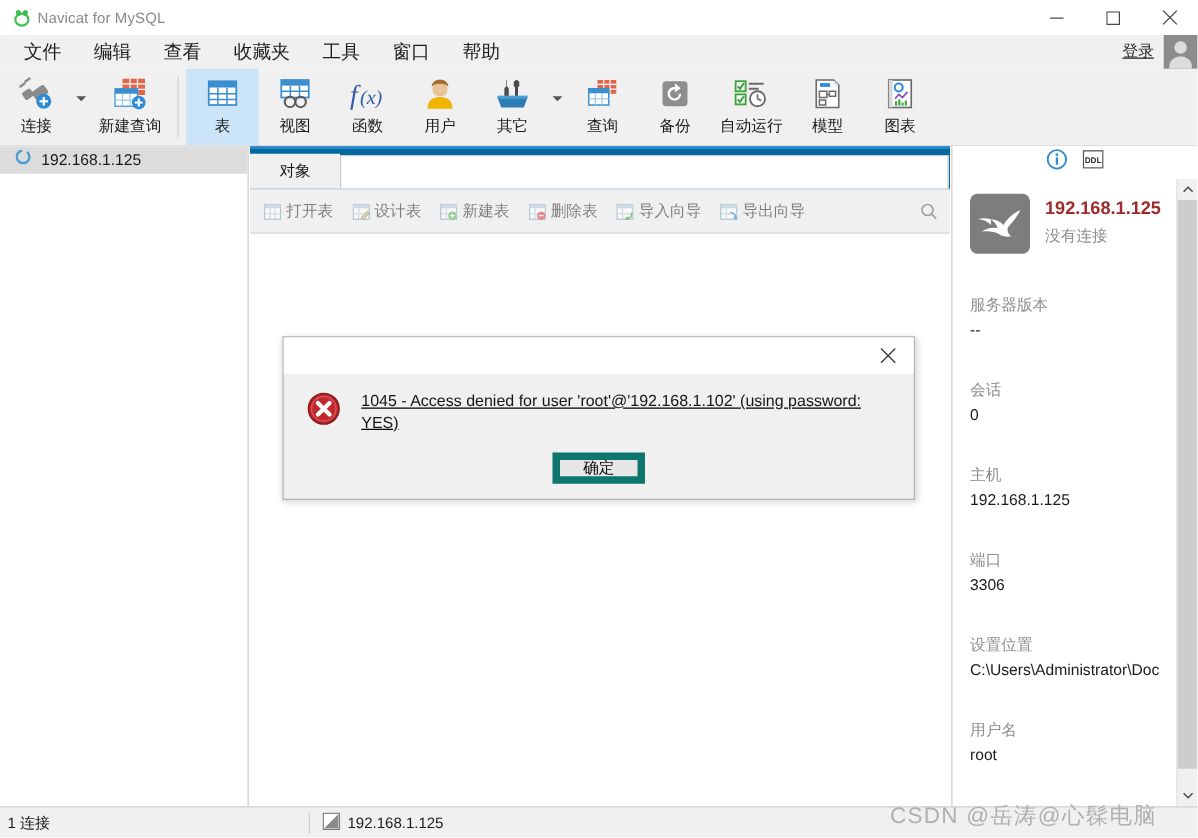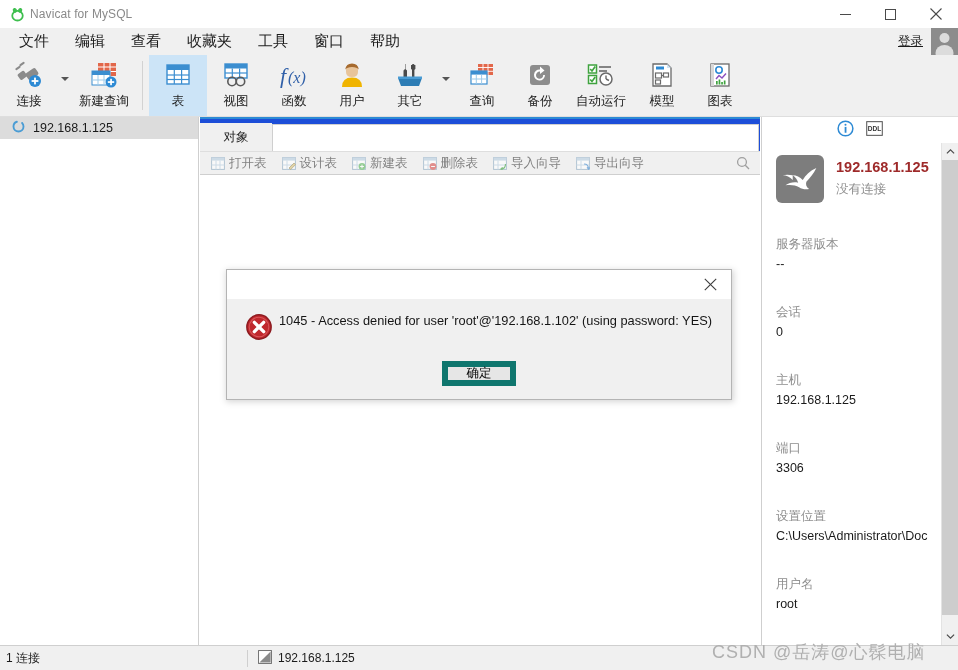--- a/index.html
+++ b/index.html
@@ -77,33 +77,33 @@
     padding-left: 12px; gap: 8px;
   }
   .conn-label { font-size: 12.5px; color: #1b1b1b; }
 
   
   .center-panel {
     position: absolute; left: 200px; top: 117px; width: 560px; height: 528px;
     background: #ffffff;
   }
   .tabstrip {
-    height: 34px; background: #1d4ed8; display: flex; align-items: flex-end;
+    height: 34px; background: #0369a1; display: flex; align-items: flex-end;
     border-top: 2px solid #2d8ad4; position: relative;
   }
   .tab-obj {
     height: 28px; min-width: 72px; display: flex; align-items: center; justify-content: center;
     font-size: 12.5px; color: #1b1b1b; background: #f0f0f0;
   }
   .tab-blank {
     flex: 1; height: 27px; background: #ffffff; border: 1px solid #cfcfcf;
     border-bottom: none; margin-right: 1px;
   }
   .obj-toolbar {
-    height: 24px; background: #f0f0f0; display: flex; align-items: center;
+    height: 36px; background: #f0f0f0; display: flex; align-items: center;
     border-top: 1px solid #dedede; border-bottom: 1px solid #cfcfcf; padding-left: 5px; gap: 3px;
   }
   .obj-btn {
     display: flex; align-items: center; gap: 4px; padding: 2px 6px;
     font-size: 12.5px; color: #3a3a3a; opacity: .62; white-space: nowrap;
   }
   .obj-search { margin-left: auto; margin-right: 10px; opacity: .6; display: flex; align-items: center; }
   .obj-body { height: 469px; background: #ffffff; }
 
   
@@ -149,21 +149,21 @@
   .dlg-shadow { position: absolute; left: 226px; top: 270px; width: 508px; height: 132px;
     background: rgba(0,0,0,.16); filter: blur(3px); }
   .dialog {
     position: absolute; left: 226px; top: 269px; width: 506px; height: 131px;
     background: #f0f0f0; border: 1px solid #b4b4b4;
   }
   .dlg-title {
     height: 29px; background: #ffffff; display: flex; align-items: center; justify-content: flex-end;
   }
   .dlg-close { width: 42px; height: 29px; display: flex; align-items: center; justify-content: center; color: #4a4a4a; }
-  .dlg-body { display: flex; padding: 14px 12px 0 18px; gap: 6px; }
+  .dlg-body { display: flex; align-items: center; padding: 14px 12px 0 18px; gap: 16px; text-decoration: underline; }
   .err-icon { flex: 0 0 28px; }
   .dlg-msg { font-size: 12.8px; color: #151515; line-height: 1.3; }
   .dlg-footer { display: flex; align-items: center; justify-content: center; margin-top: 16px; }
   .ok-btn {
     width: 74px; height: 25px; background: #e6e6e6; border: 6px solid #0f766e;
     display: flex; align-items: center; justify-content: center;
     font-size: 12.5px; color: #0b0b0b;
   }
 
   

